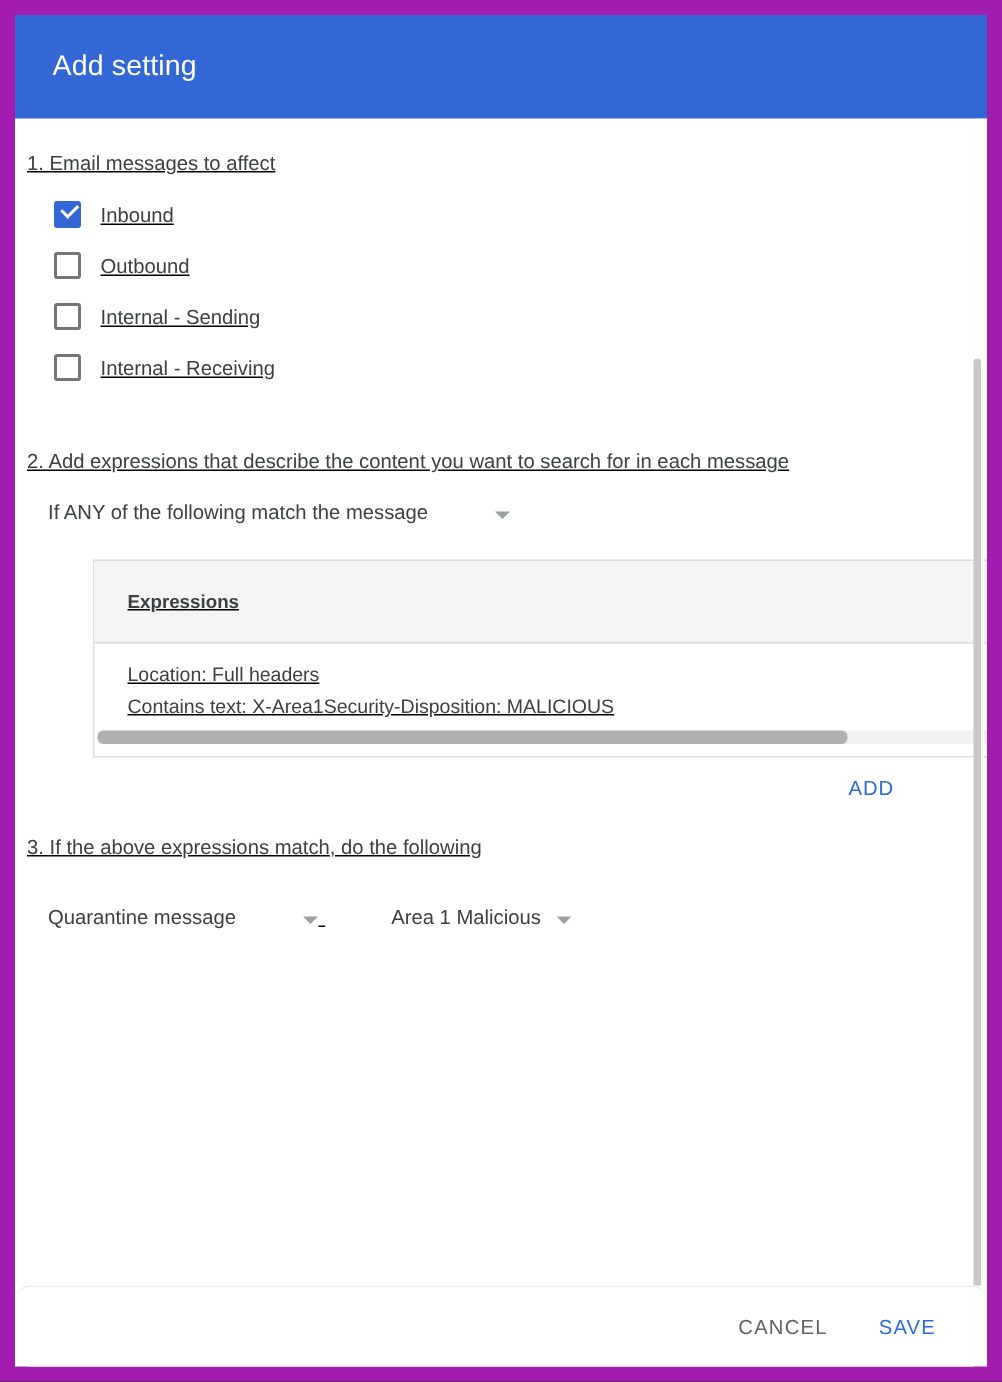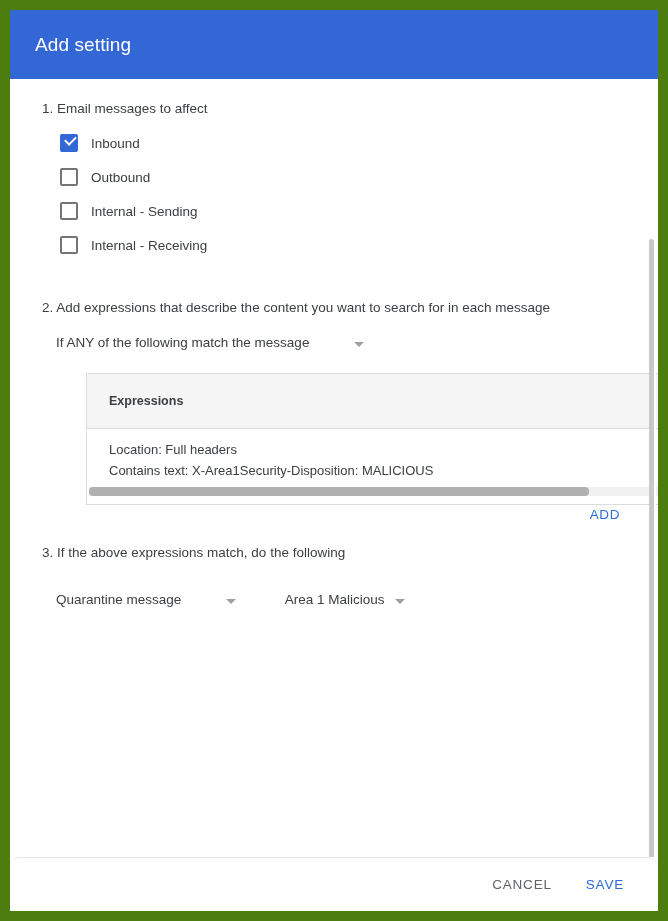--- a/index.html
+++ b/index.html
@@ -10,21 +10,21 @@
   body {
     width: 668px;
     height: 921px;
     font-family: "Liberation Sans", sans-serif;
     -webkit-font-smoothing: antialiased;
   }
   .screen {
     position: relative;
     width: 668px;
     height: 921px;
-    background: #4d7c0f;
+    background: #a21caf;
     overflow: hidden;
   }
   .dialog {
     position: absolute;
     left: 10px;
     top: 10px;
     width: 648px;
     height: 901px;
     background: #ffffff;
     overflow: hidden;
@@ -40,22 +40,23 @@
   .dialog-title {
     color: #ffffff;
     font-size: 19px;
     font-weight: normal;
     letter-spacing: .1px;
   }
   .dialog-body {
     position: relative;
     height: 778px;
     box-sizing: border-box;
-    padding: 22px 28px 0 32px;
+    padding: 22px 28px 0 8px;
     overflow: hidden;
+    text-decoration: underline;
   }
   
   .vscroll-track {
     position: absolute;
     right: 2px;
     top: 0;
     width: 5px;
     height: 778px;
     background: #ffffff;
   }
@@ -170,20 +171,21 @@
     left: 0;
     top: 0;
     width: 500px;
     height: 9px;
     background: #b0b0b0;
     border-radius: 4px;
   }
   .add-link-row {
     width: 584px;
     text-align: right;
+    margin-top: 12px;
   }
   .link-btn {
     color: #2c6cd6;
     font-size: 13.5px;
     letter-spacing: .6px;
     background: none;
     border: none;
     cursor: pointer;
     font-family: "Liberation Sans", sans-serif;
   }

